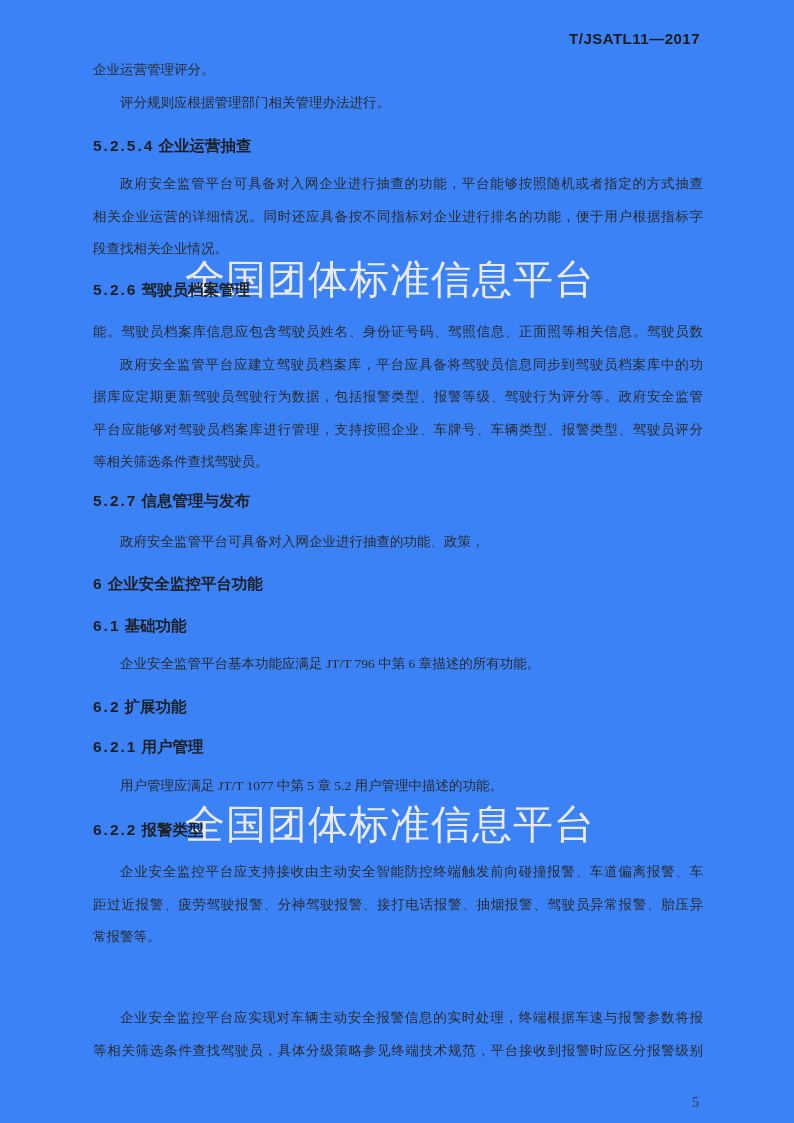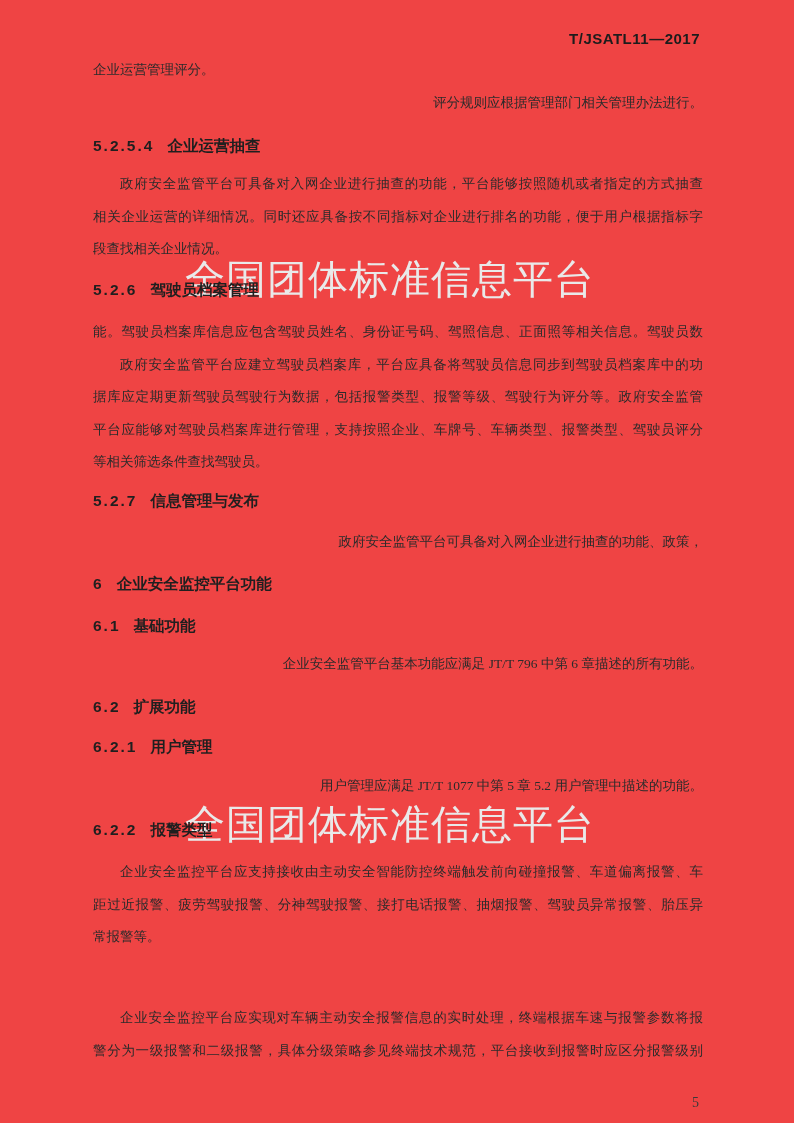--- a/index.html
+++ b/index.html
@@ -1,21 +1,21 @@
 <!DOCTYPE html>
 <html><head>
 <meta charset="utf-8">
 <style>
   html, body { margin: 0; padding: 0; background: #ffffff; }
   body {
     width: 794px; height: 1123px; position: relative; overflow: hidden;
     font-family: "Liberation Serif", "DejaVu Serif", serif;
     color: #2b2b2b;
   }
-  .page { position: absolute; inset: 0; background: #ef4444; }
+  .page { position: absolute; inset: 0; background: #3b82f6; }
 
   .header-code {
     position: absolute; top: 30px; right: 94px;
     font-family: "Liberation Sans", "DejaVu Sans", sans-serif;
     font-weight: 700; font-size: 15px; color: #1c1c1c; letter-spacing: 0.5px;
   }
 
   .watermark {
     position: absolute; left: 162px;
     font-family: "Liberation Sans", "DejaVu Sans", sans-serif;
@@ -24,29 +24,29 @@
   }
   .wm1 { top: 252px; }
   .wm2 { top: 797px; }
 
   .para {
     position: absolute; left: 93px; width: 610px;
     font-size: 13.5px; line-height: 32.5px; color: #2b2b2b; z-index: 1;
   }
   .line { height: 32.5px; white-space: nowrap; }
   .jl { text-align: justify; text-align-last: justify; text-justify: inter-character; }
-  .ind { text-indent: 2em; text-align: right; }
+  .ind { text-indent: 2em; }
 
   .heading {
     position: absolute; left: 93px; width: 640px; z-index: 1;
     font-family: "Liberation Sans", "DejaVu Sans", sans-serif;
     font-weight: 700; font-size: 15.5px; line-height: 20px; color: #1f1f1f;
     white-space: nowrap;
   }
-  .hnum { margin-right: 13px; letter-spacing: 2px; }
+  .hnum { margin-right: 4px; letter-spacing: 2px; }
 
   .page-number {
     position: absolute; top: 1095px; right: 95px;
     font-size: 14px; color: #3a3a3a;
   }
 </style>
 </head>
 <body>
 
 <div class="page">
@@ -124,18 +124,18 @@
 
   <div class="para" style="top:856px">
     <div class="line ind jl">企业安全监控平台应支持接收由主动安全智能防控终端触发前向碰撞报警、车道偏离报警、车</div>
     <div class="line jl">距过近报警、疲劳驾驶报警、分神驾驶报警、接打电话报警、抽烟报警、驾驶员异常报警、胎压异</div>
     <div class="line">常报警等。</div>
   </div>
 
 
   <div class="para" style="top:1002px">
     <div class="line ind jl">企业安全监控平台应实现对车辆主动安全报警信息的实时处理，终端根据车速与报警参数将报</div>
-    <div class="line jl">警分为一级报警和二级报警，具体分级策略参见终端技术规范，平台接收到报警时应区分报警级别</div>
+    <div class="line jl">等相关筛选条件查找驾驶员，具体分级策略参见终端技术规范，平台接收到报警时应区分报警级别</div>
   </div>
 
   <div class="page-number">5</div>
 
 </div>
 
 </body></html>

